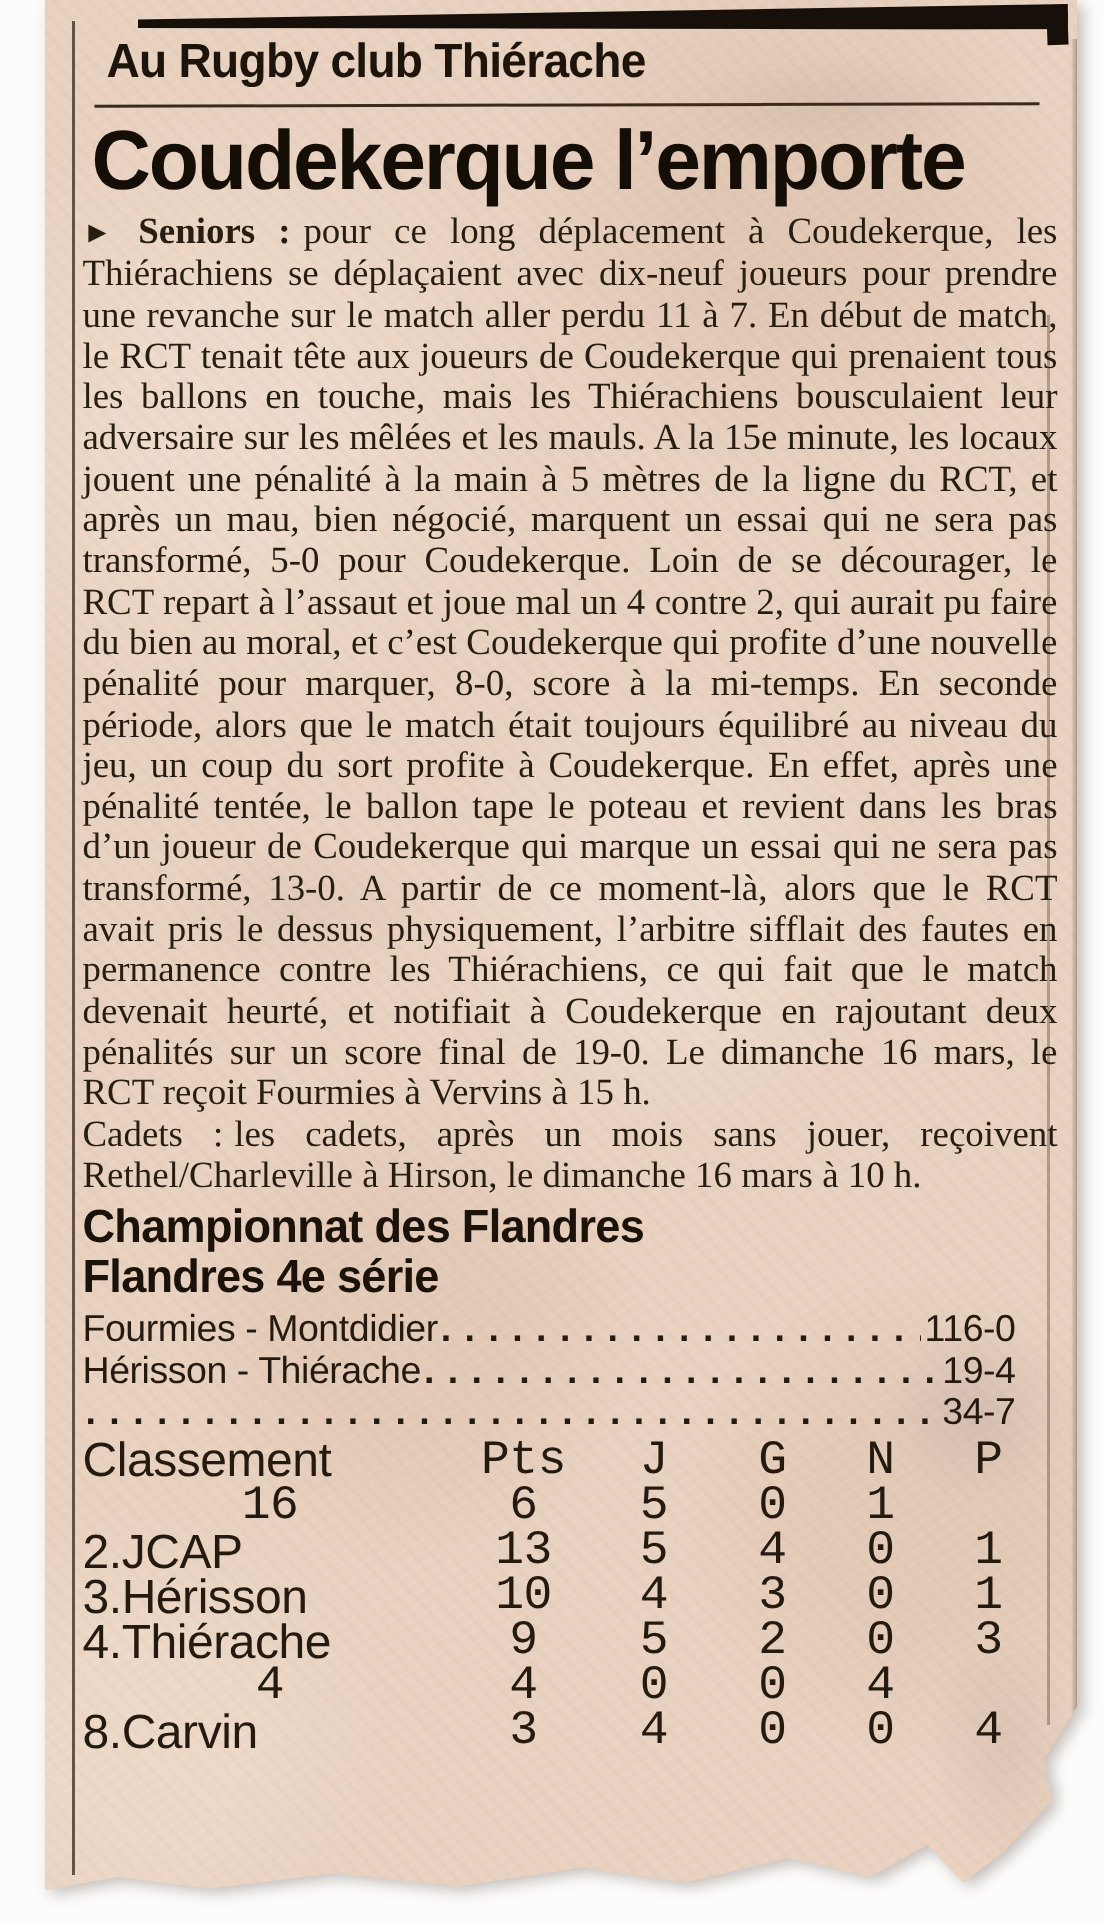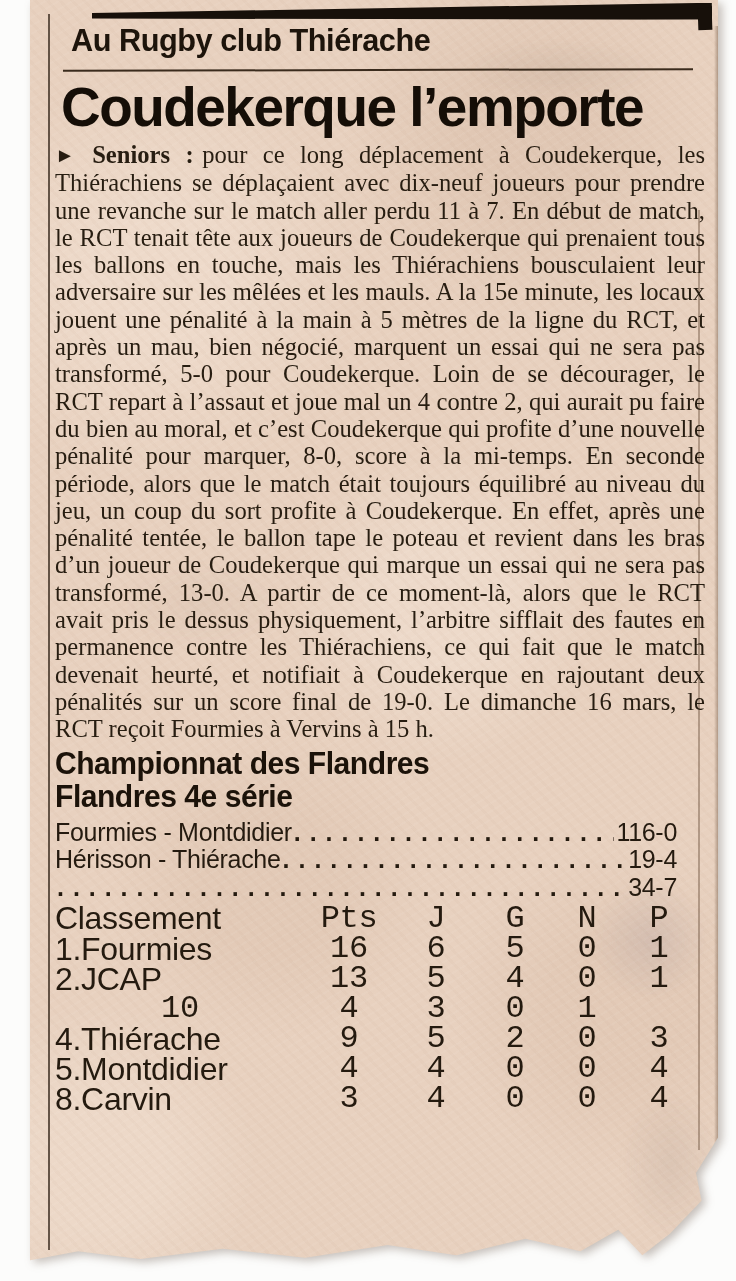--- a/index.html
+++ b/index.html
@@ -106,20 +106,21 @@
     <div class="smudge sm2"></div>
     <div class="smudge sm3"></div>
     <div class="smudge sm4"></div>
 
     <div class="kicker">Au Rugby club Thiérache</div>
     <div class="kicker-rule"></div>
     <div class="headline">Coudekerque l’emporte</div>
 
     <div class="text-col">
       <p><span class="lead-marker">►</span> <span class="lead-label">Seniors :</span><span>pour ce long déplacement à Coudekerque, les Thiérachiens se déplaçaient avec dix-neuf joueurs pour prendre une revanche sur le match aller perdu 11 à 7. En début de match, le RCT tenait tête aux joueurs de Coudekerque qui prenaient tous les ballons en touche, mais les Thiérachiens bousculaient leur adversaire sur les mêlées et les mauls. A la 15e minute, les locaux jouent une pénalité à la main à 5 mètres de la ligne du RCT, et après un mau, bien négocié, marquent un essai qui ne sera pas transformé, 5-0 pour Coudekerque. Loin de se décourager, le RCT repart à l’assaut et joue mal un 4 contre 2, qui aurait pu faire du bien au moral, et c’est Coudekerque qui profite d’une nouvelle pénalité pour marquer, 8-0, score à la mi-temps. En seconde période, alors que le match était toujours équilibré au niveau du jeu, un coup du sort profite à Coudekerque. En effet, après une pénalité tentée, le ballon tape le poteau et revient dans les bras d’un joueur de Coudekerque qui marque un essai qui ne sera pas transformé, 13-0. A partir de ce moment-là, alors que le RCT avait pris le dessus physiquement, l’arbitre sifflait des fautes en permanence contre les Thiérachiens, ce qui fait que le match devenait heurté, et notifiait à Coudekerque en rajoutant deux pénalités sur un score final de 19-0. Le dimanche 16 mars, le RCT reçoit Fourmies à Vervins à 15 h.</span></p>
+      <p><span class="plain-label">Cadets :</span><span>les cadets, après un mois sans jouer, reçoivent Rethel/Charleville à Hirson, le dimanche 16 mars à 10 h.</span></p>
 
       <div class="champ-head">
         <div>Championnat des Flandres</div>
         <div>Flandres 4e série</div>
       </div>
 
       <div class="results">
         <div class="result-row">
           <span class="result-match">Fourmies - Montdidier</span>
           <span class="result-dots"></span>
@@ -139,52 +140,51 @@
       <div class="table">
         <div class="t-row t-head">
           <span class="team">Classement</span>
           <span class="c">Pts</span>
           <span class="c">J</span>
           <span class="c">G</span>
           <span class="c">N</span>
           <span class="c">P</span>
         </div>
         <div class="t-row">
-          <span class="team">1.Fourmies</span>
           <span class="c">16</span>
           <span class="c">6</span>
           <span class="c">5</span>
           <span class="c">0</span>
           <span class="c">1</span>
         </div>
         <div class="t-row">
           <span class="team">2.JCAP</span>
           <span class="c">13</span>
           <span class="c">5</span>
           <span class="c">4</span>
           <span class="c">0</span>
           <span class="c">1</span>
         </div>
         <div class="t-row">
+          <span class="team">3.Hérisson</span>
           <span class="c">10</span>
           <span class="c">4</span>
           <span class="c">3</span>
           <span class="c">0</span>
           <span class="c">1</span>
         </div>
         <div class="t-row">
           <span class="team">4.Thiérache</span>
           <span class="c">9</span>
           <span class="c">5</span>
           <span class="c">2</span>
           <span class="c">0</span>
           <span class="c">3</span>
         </div>
         <div class="t-row">
-          <span class="team">5.Montdidier</span>
           <span class="c">4</span>
           <span class="c">4</span>
           <span class="c">0</span>
           <span class="c">0</span>
           <span class="c">4</span>
         </div>
         <div class="t-row">
           <span class="team">8.Carvin</span>
           <span class="c">3</span>
           <span class="c">4</span>

